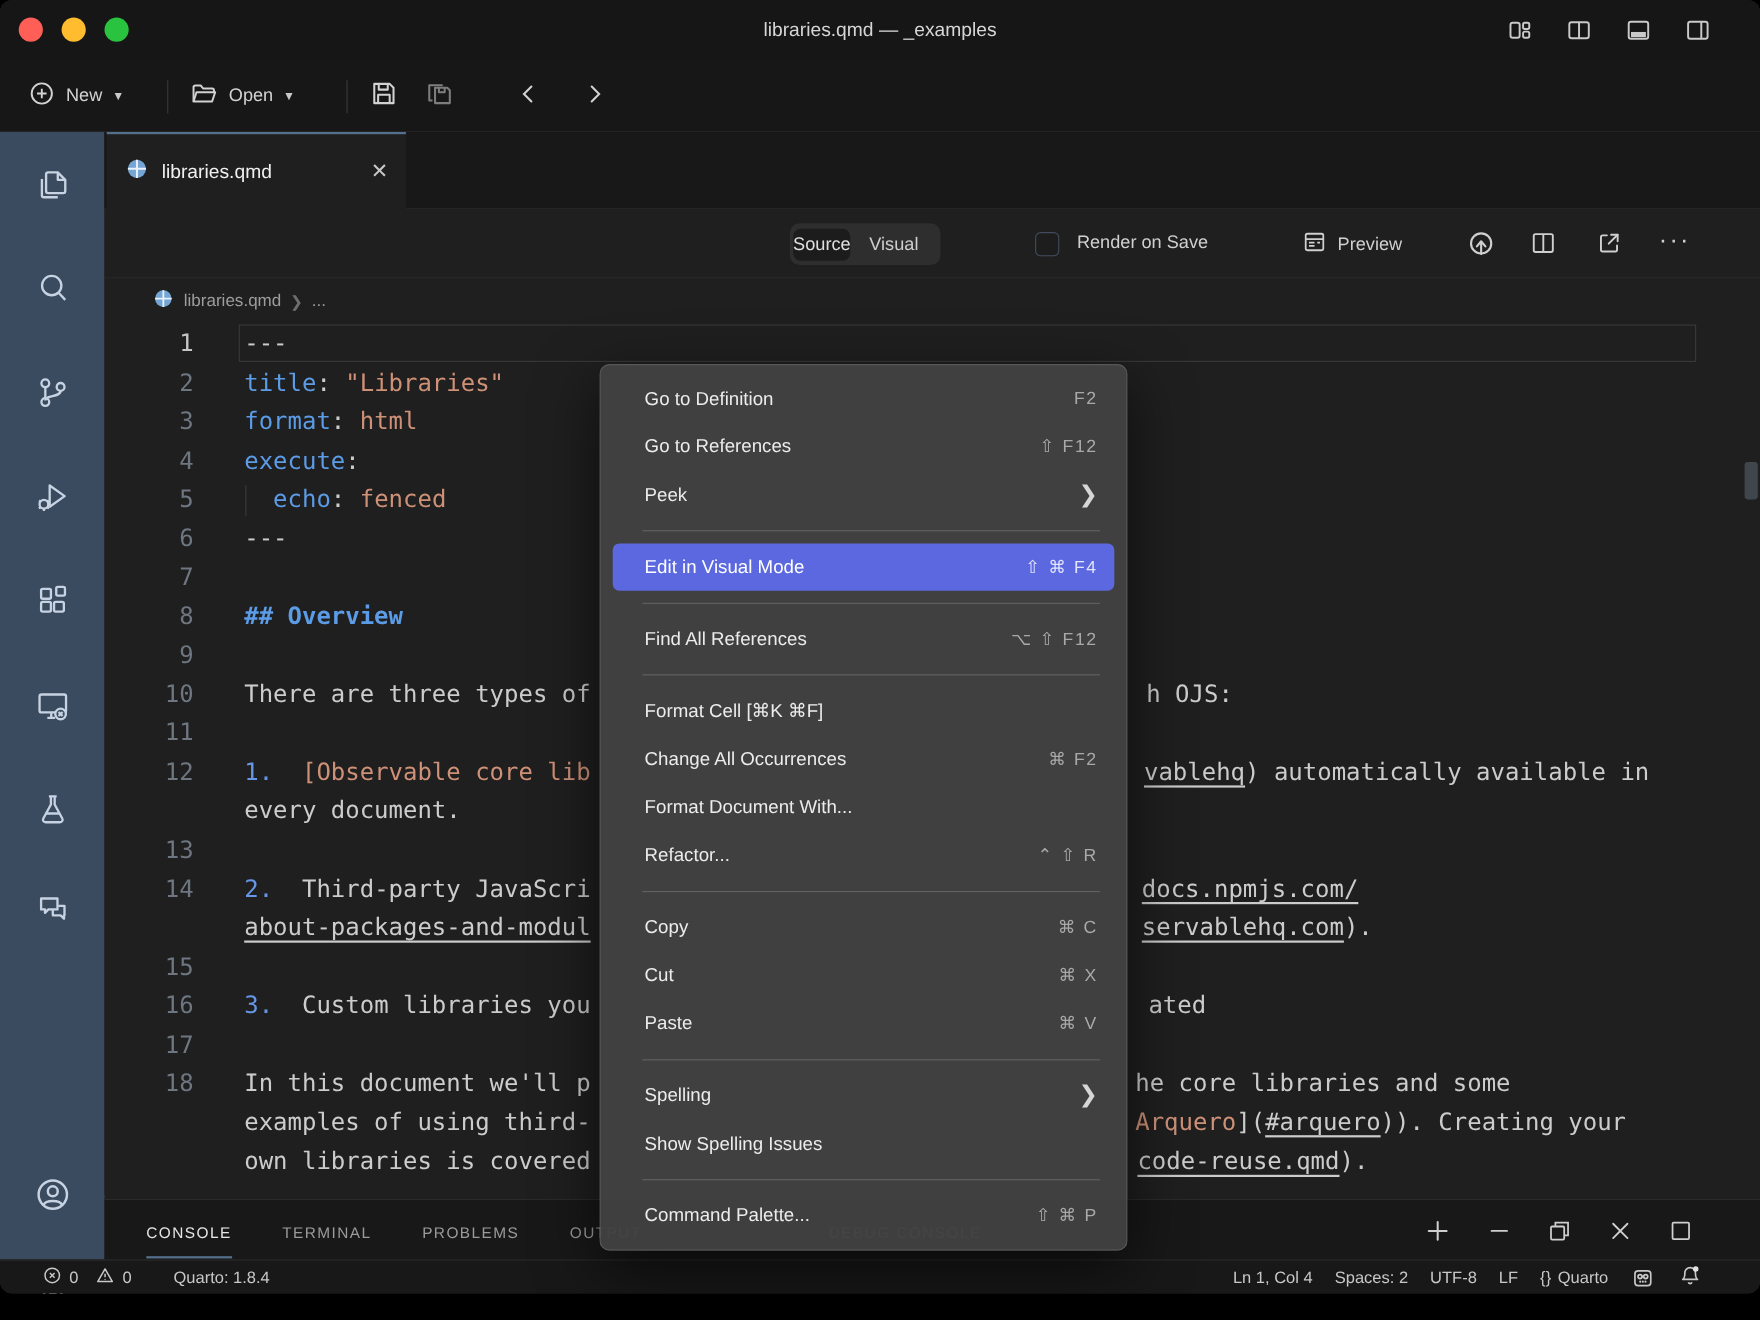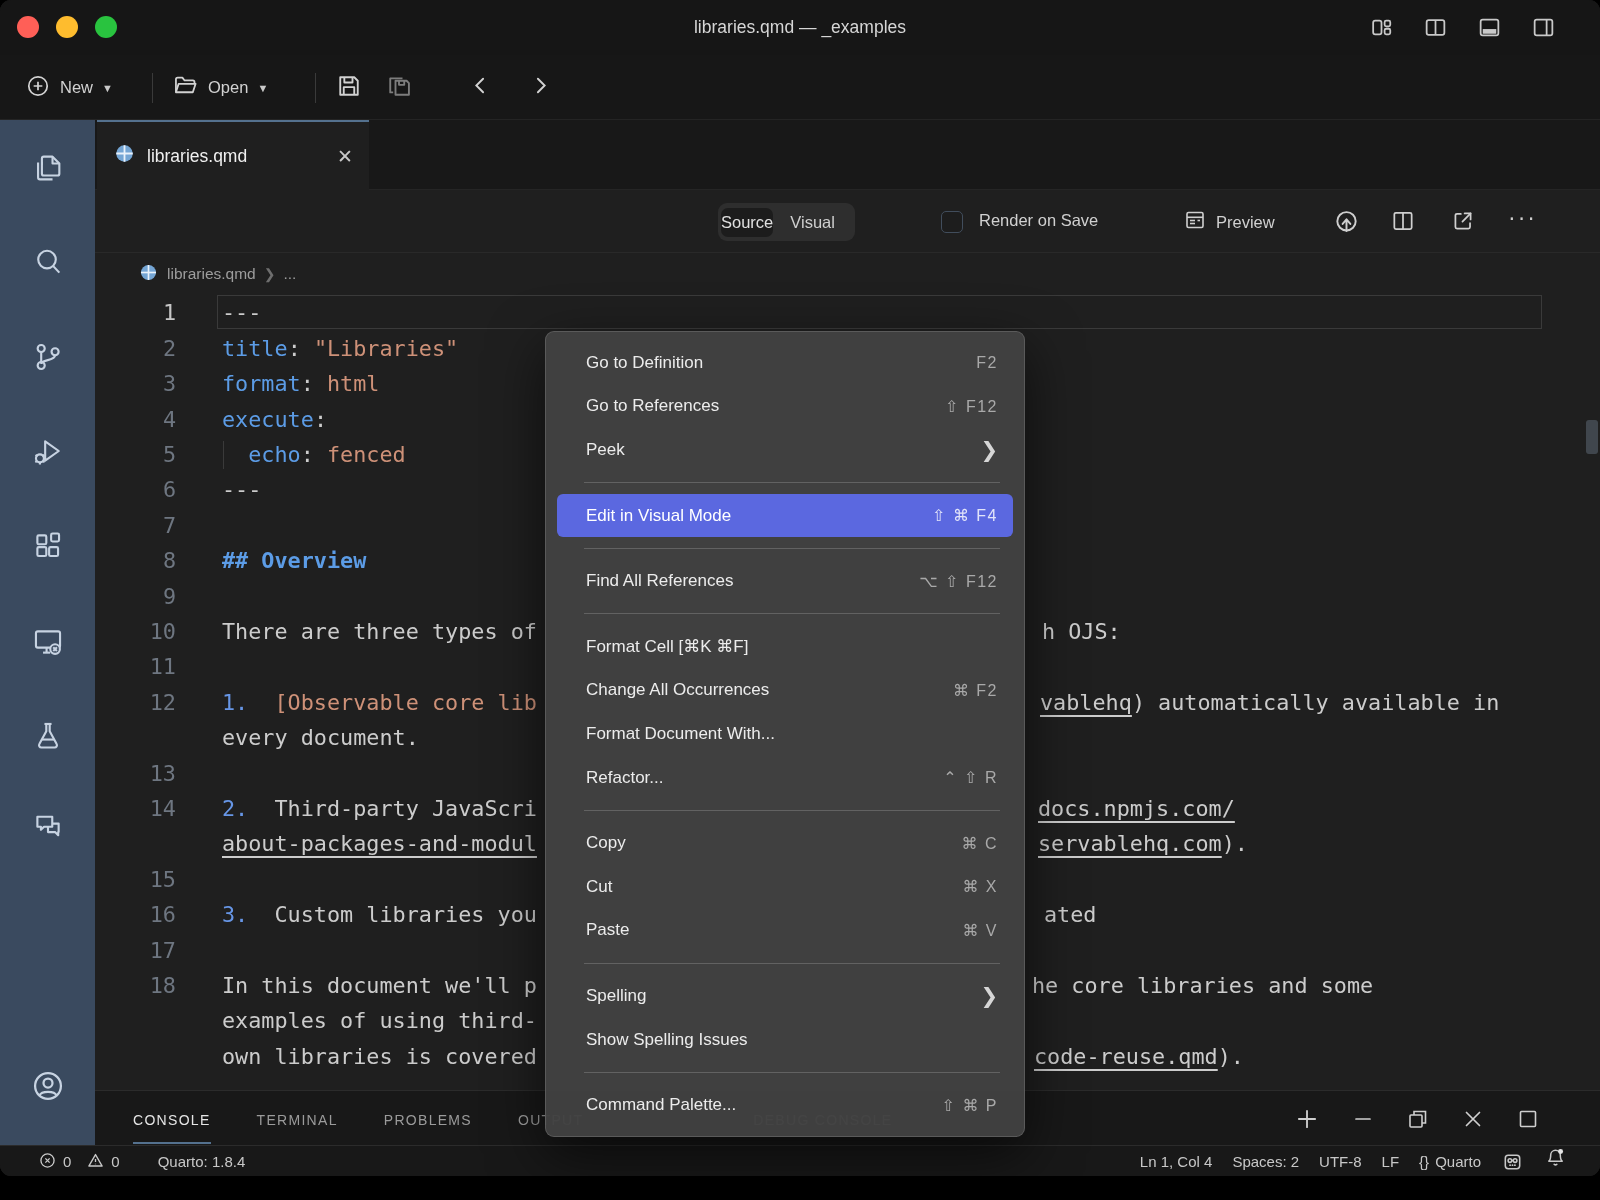--- a/index.html
+++ b/index.html
@@ -69,21 +69,21 @@
   .panelbar{position:absolute;left:95px;right:0;top:1090px;height:59px;background:#181818;border-top:1px solid #2b2b2b;display:flex;align-items:center;font-size:14px;letter-spacing:1.3px;color:#9b9b9b}
   .ptab{position:relative;height:100%;display:flex;align-items:center;margin-left:46px;white-space:nowrap}
   .ptab:first-child{margin-left:38px}
   .ptab.active{color:#e6e6e6}
   .ptab.active::after{content:"";position:absolute;left:0;right:0;bottom:5px;height:2px;background:var(--tab_underline)}
   .pacts{position:absolute;right:60px;top:0;height:59px;display:flex;align-items:center;gap:31px;color:#cfcfcf}
 
   
   .statusbar{position:absolute;left:0;right:0;top:1145px;height:31px;background:#181818;border-top:1px solid #2b2b2b;color:#c8c8c8;font-size:15px}
   .sb-left{position:absolute;left:38px;top:0;height:31px;display:flex;align-items:center;gap:10px}
-  .sb-right{position:absolute;right:33px;top:0;height:31px;display:flex;gap:20px}
+  .sb-right{position:absolute;right:52px;top:0;height:31px;display:flex;align-items:center;gap:20px}
   .sb-item{display:flex;align-items:center;gap:6px}
 
   
   .menu{position:absolute;left:545px;top:331px;width:480px;background:rgba(65,65,65,.97);border:1px solid rgba(255,255,255,.14);border-radius:9px;box-shadow:0 18px 55px rgba(0,0,0,.6);padding:9px 0;z-index:60}
   .menu-item{height:43.6px;display:flex;align-items:center;margin:0 11px;padding:0 15px 0 29px;border-radius:6px;color:#ececec;font-size:17px}
   .menu-item .sc{margin-left:auto;color:#a9a9a9;font-size:16px;letter-spacing:1.5px;white-space:pre}
   .menu-item .chev{margin-left:auto;color:#d6d6d6;font-size:21px;line-height:1}
   .menu-item.hl{background:var(--menu_highlight);color:#fff}
   .menu-item.hl .sc{color:rgba(255,255,255,.82)}
   .menu-sep{height:1px;background:rgba(255,255,255,.18);margin:10.5px 24px 10.5px 38px}
@@ -359,21 +359,21 @@
           <div class="code-row" style="top: 354.4px;"><span class="ln">11</span><span class="src"></span></div>
           <div class="code-row" style="top: 389.8px;"><span class="ln">12</span><span class="src"><span class="tk-n">1.</span><span class="tk-w">  </span><span class="tk-o">[Observable core lib</span></span><span class="frag" style="left: 945px;"><span class="tk-u">vablehq</span><span class="tk-w">) automatically available in</span></span></div>
           <div class="code-row" style="top: 425.2px;"><span class="ln"></span><span class="src"><span class="tk-w">every document.</span></span></div>
           <div class="code-row" style="top: 460.6px;"><span class="ln">13</span><span class="src"></span></div>
           <div class="code-row" style="top: 496px;"><span class="ln">14</span><span class="src"><span class="tk-n">2.</span><span class="tk-w">  </span><span class="tk-w">Third-party JavaScri</span></span><span class="frag" style="left: 943px;"><span class="tk-u">docs.npmjs.com/</span></span></div>
           <div class="code-row" style="top: 531.4px;"><span class="ln"></span><span class="src"><span class="tk-u">about-packages-and-modul</span></span><span class="frag" style="left: 943px;"><span class="tk-u">servablehq.com</span><span class="tk-w">).</span></span></div>
           <div class="code-row" style="top: 566.8px;"><span class="ln">15</span><span class="src"></span></div>
           <div class="code-row" style="top: 602.2px;"><span class="ln">16</span><span class="src"><span class="tk-n">3.</span><span class="tk-w">  </span><span class="tk-w">Custom libraries you</span></span><span class="frag" style="left: 949px;"><span class="tk-w">ated</span></span></div>
           <div class="code-row" style="top: 637.6px;"><span class="ln">17</span><span class="src"></span></div>
           <div class="code-row" style="top: 673px;"><span class="ln">18</span><span class="src"><span class="tk-w">In this document we'll p</span></span><span class="frag" style="left: 937px;"><span class="tk-w">he core libraries and some</span></span></div>
-          <div class="code-row" style="top: 708.4px;"><span class="ln"></span><span class="src"><span class="tk-w">examples of using third-</span></span></div>
+          <div class="code-row" style="top: 708.4px;"><span class="ln"></span><span class="src"><span class="tk-w">examples of using third-</span></span><span class="frag" style="left: 937px;"><span class="tk-o">Arquero</span><span class="tk-w">](</span><span class="tk-u">#arquero</span><span class="tk-w">)). Creating your</span></span></div>
           <div class="code-row" style="top: 743.8px;"><span class="ln"></span><span class="src"><span class="tk-w">own libraries is covered</span></span><span class="frag" style="left: 939px;"><span class="tk-u">code-reuse.qmd</span><span class="tk-w">).</span></span></div>
         </div>
       <div class="scroll-thumb"></div>
     </div>
   </div>
 
   <div class="panelbar">
     <span class="ptab active">CONSOLE</span>
     <span class="ptab">TERMINAL</span>
     <span class="ptab">PROBLEMS</span>

